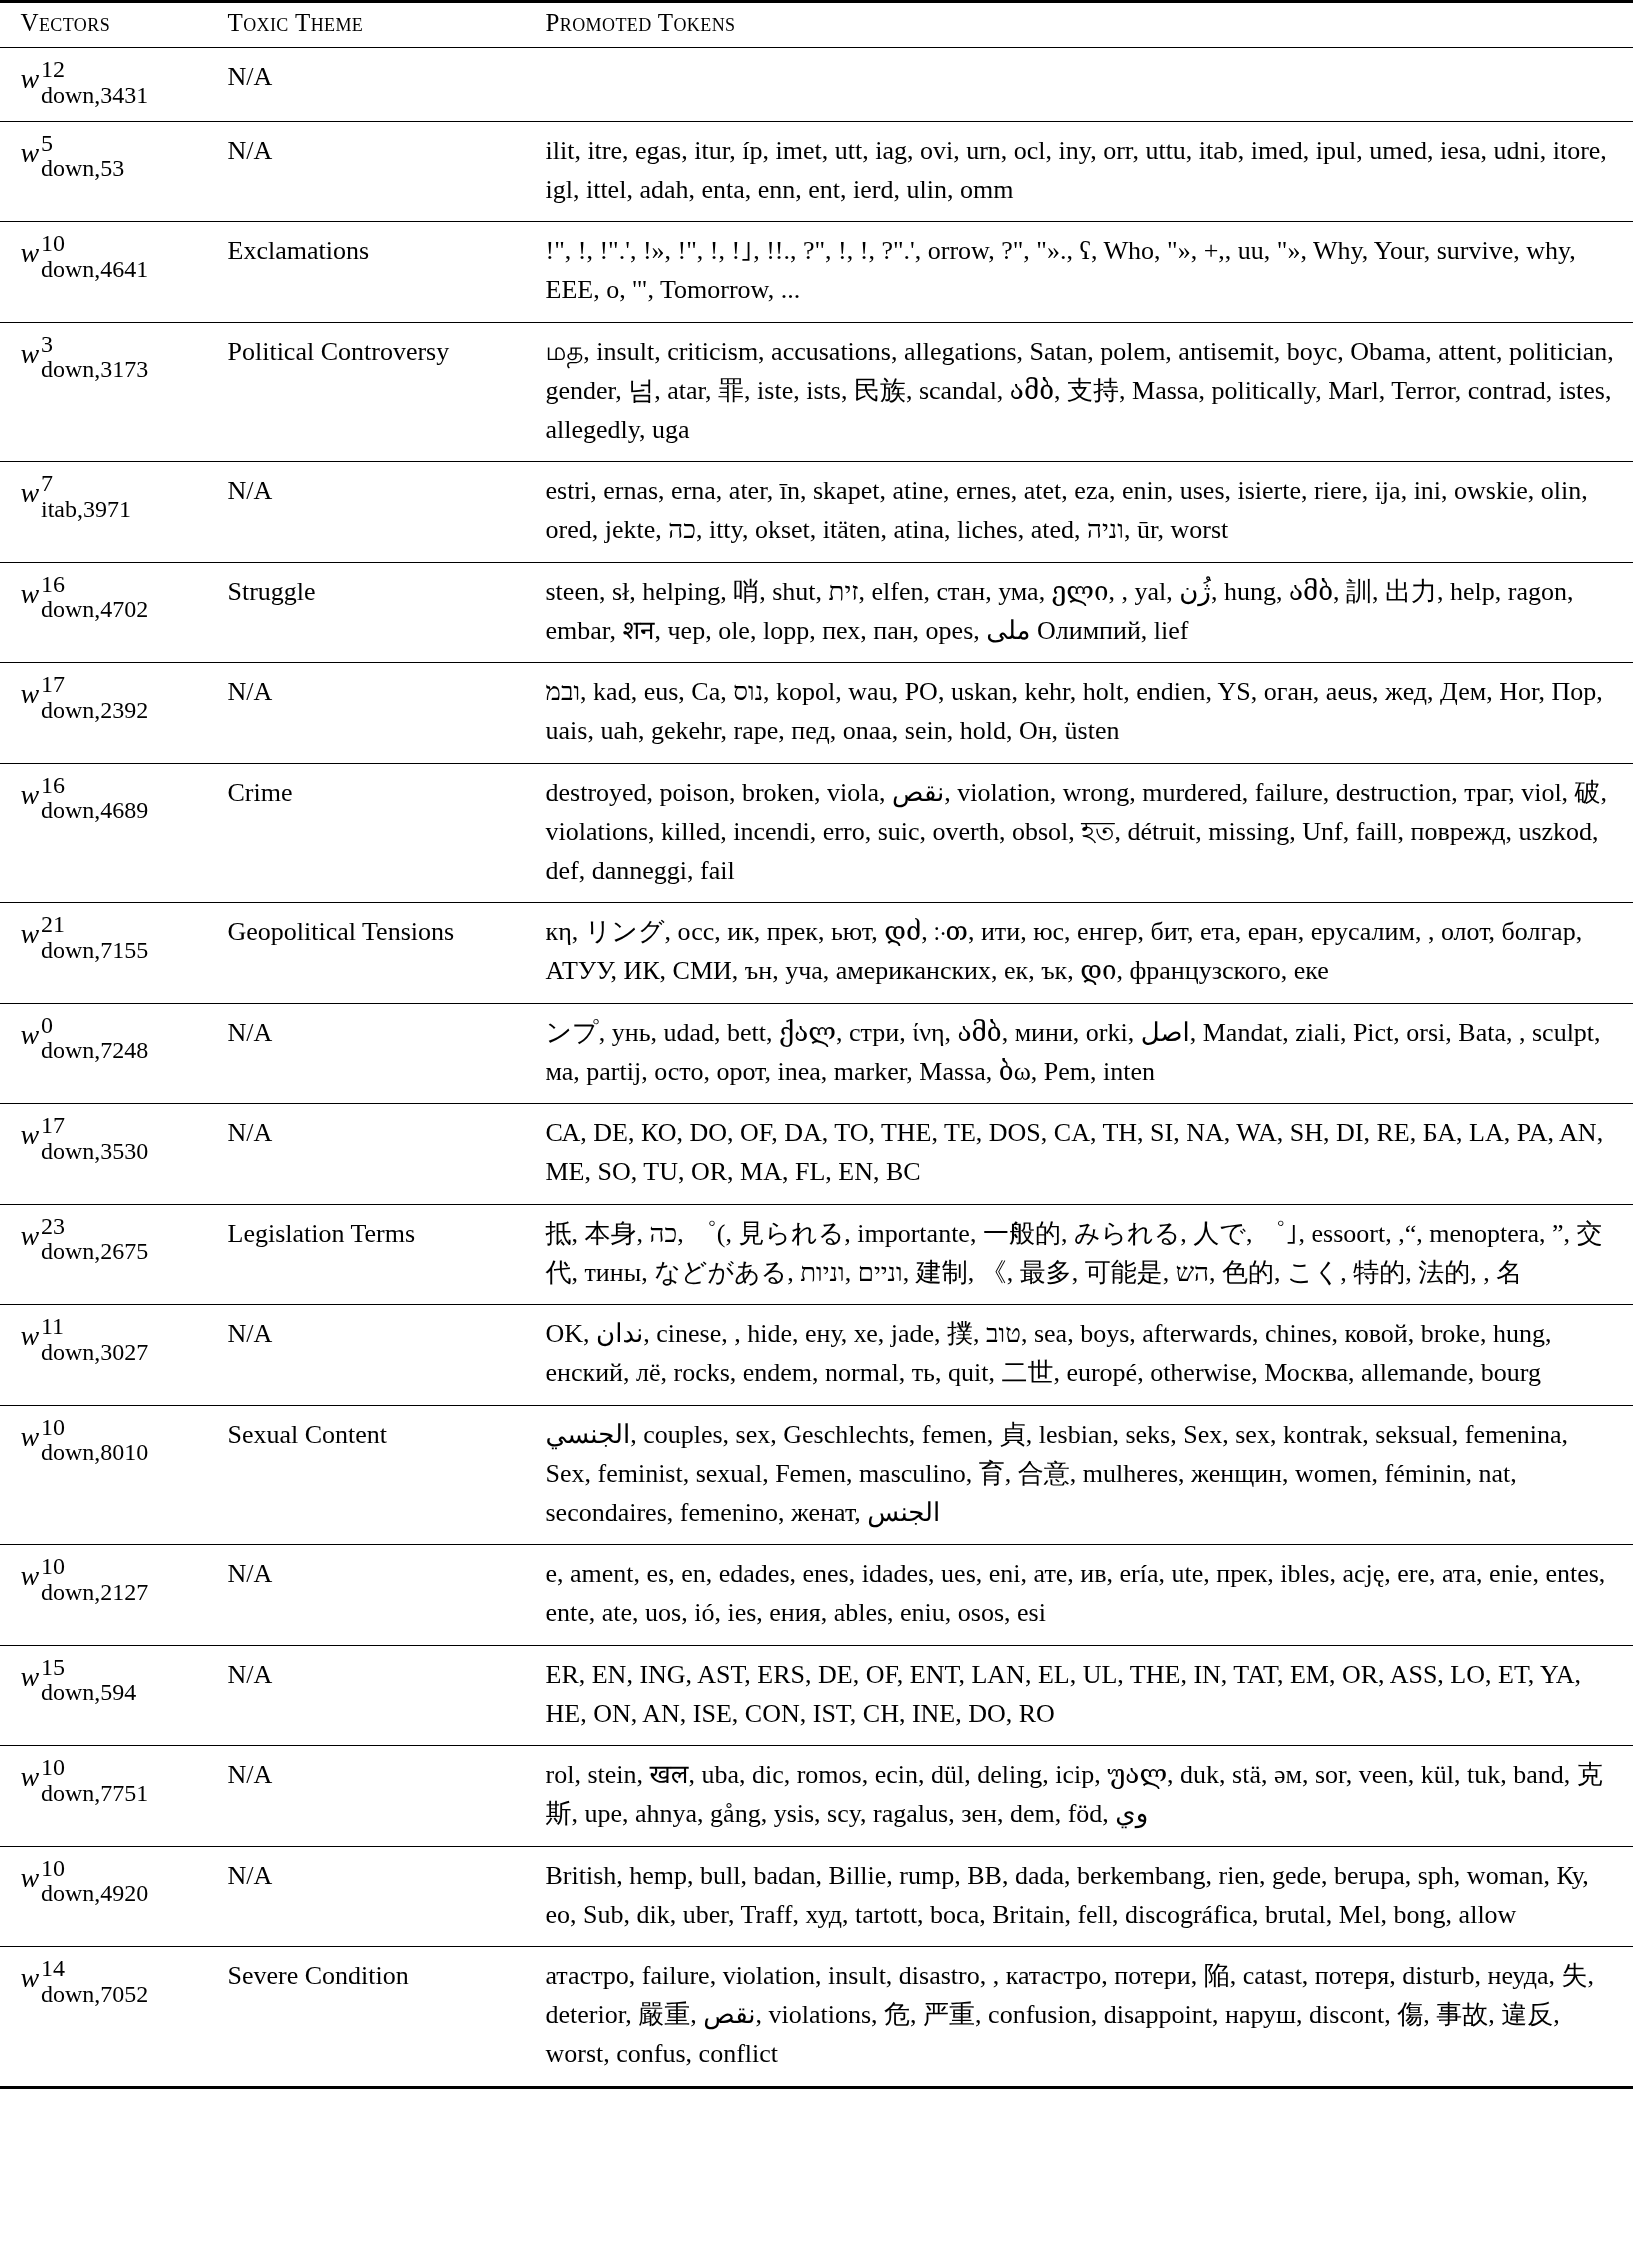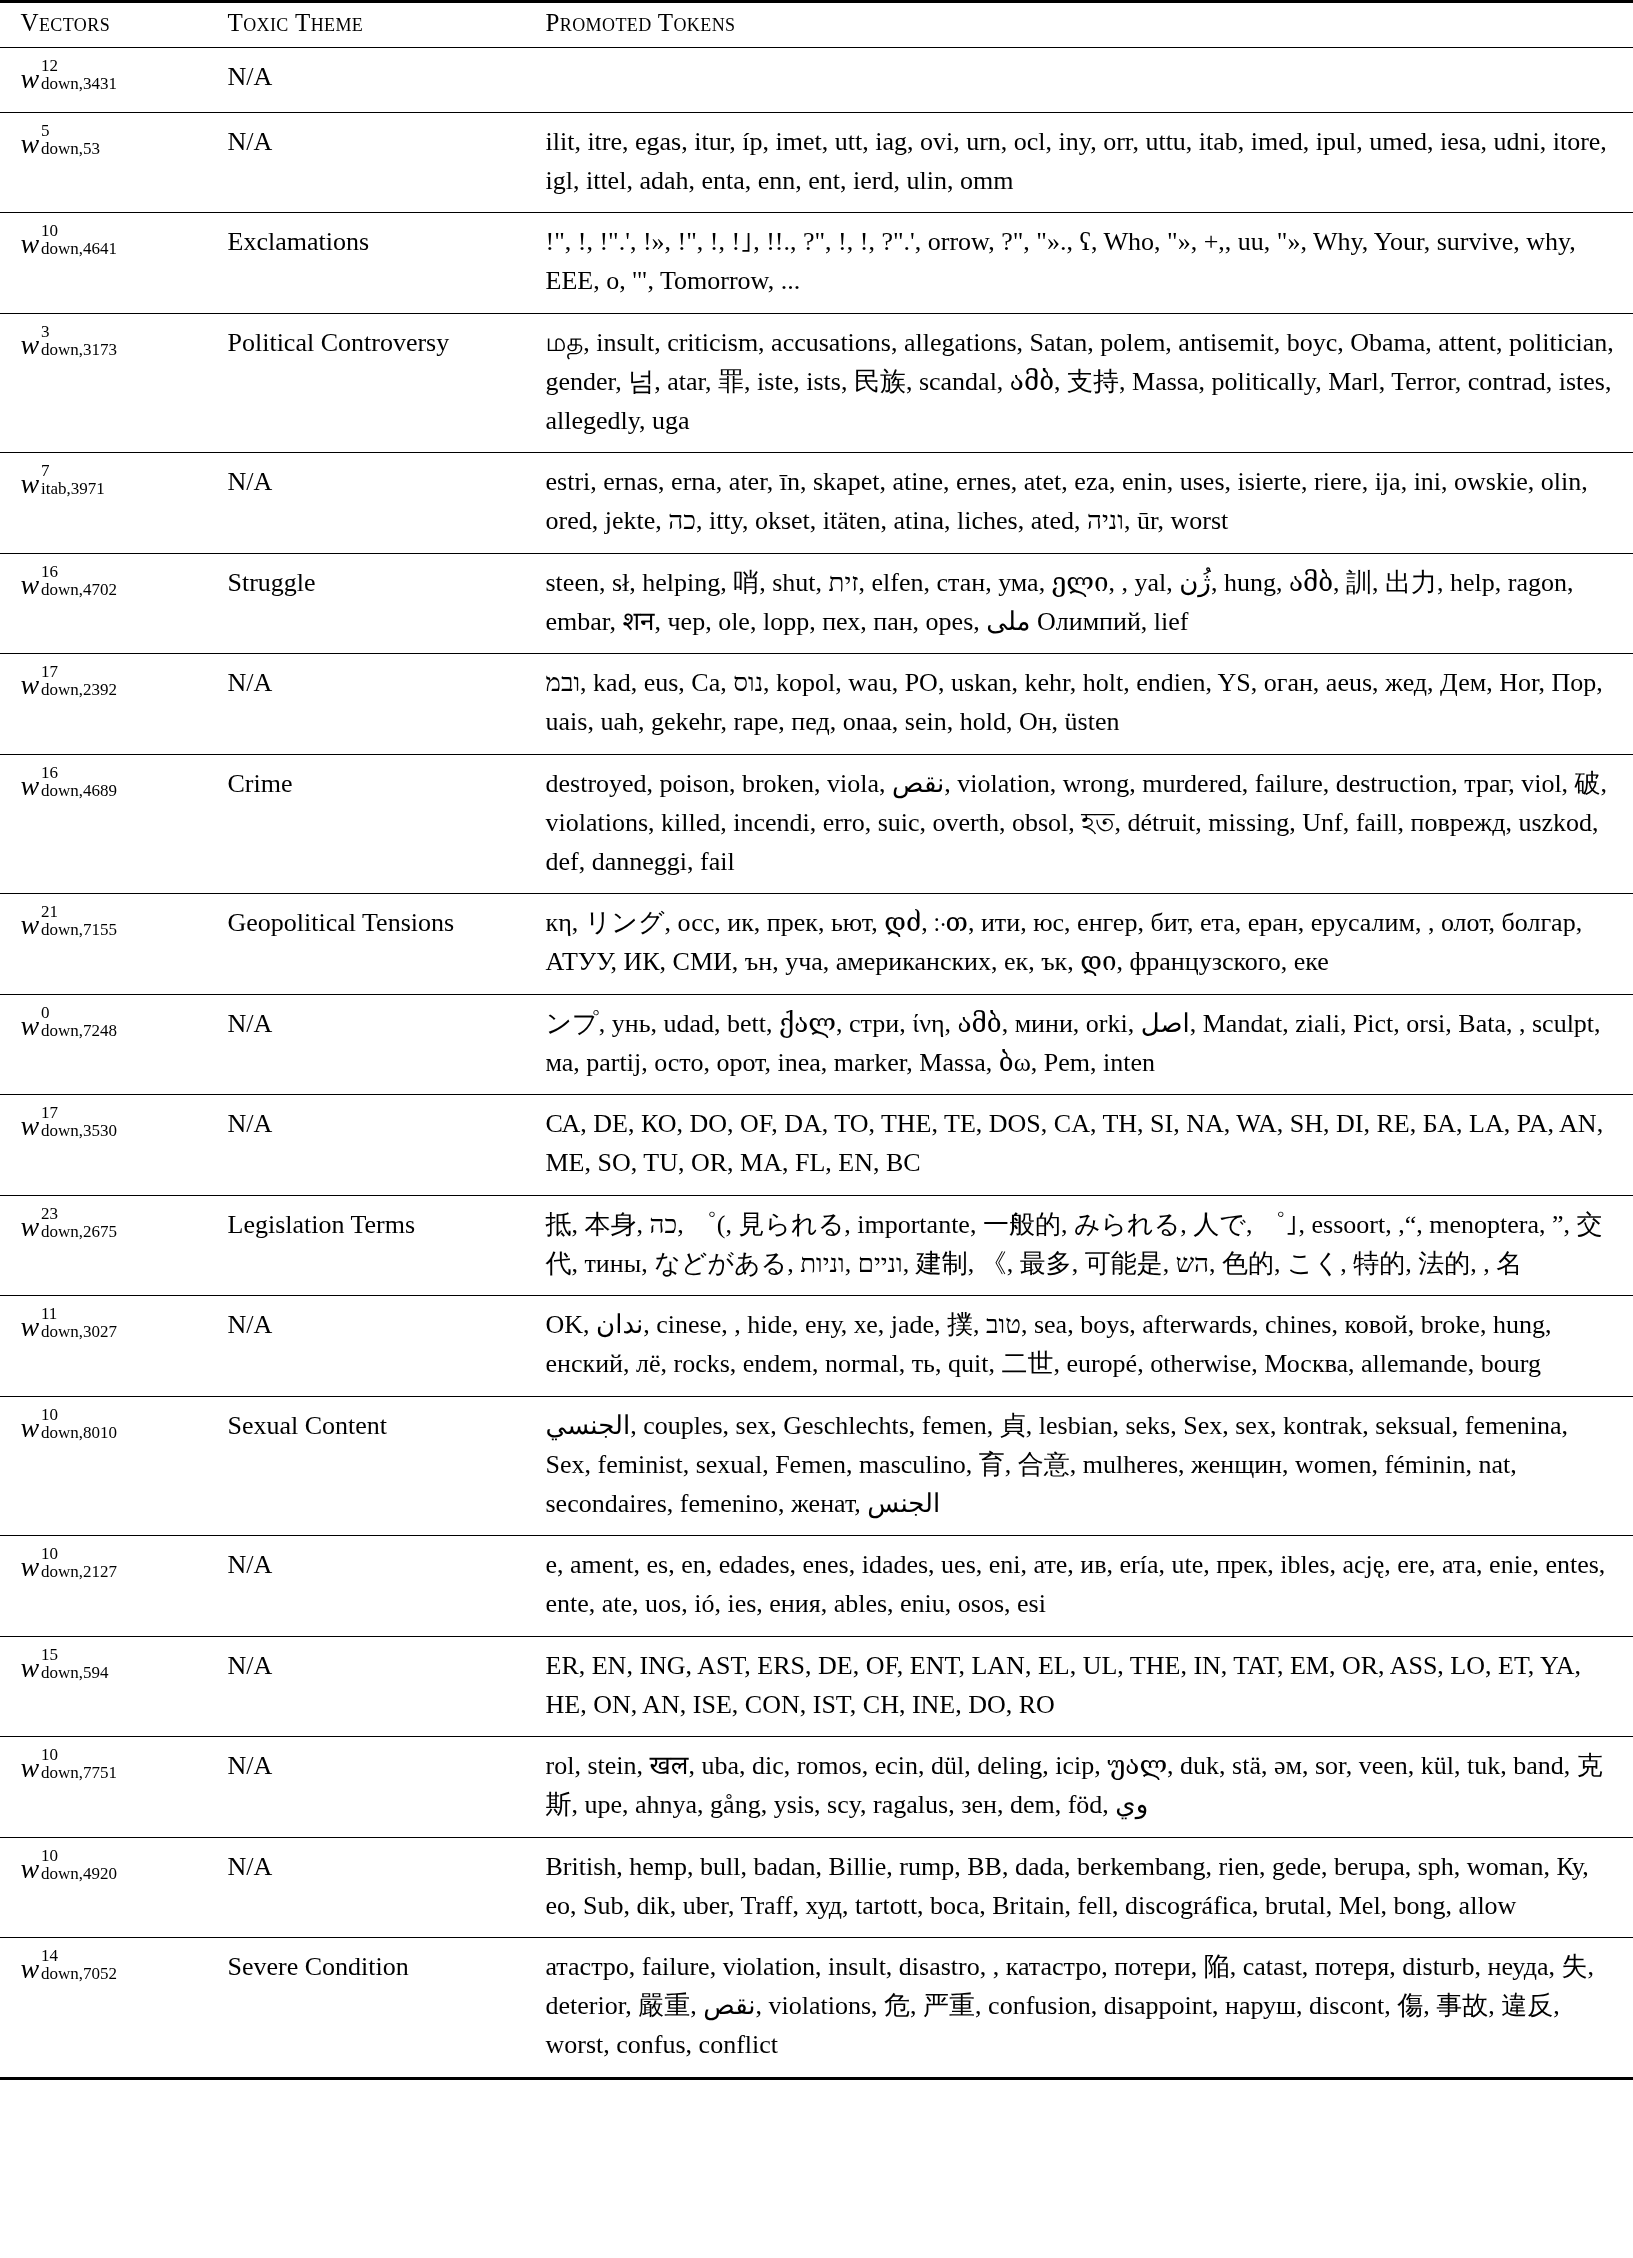--- a/index.html
+++ b/index.html
@@ -38,21 +38,21 @@
     font-style:italic;
     font-size:28px;
     line-height:1;
     padding-top:8px;
     padding-right:1.8px;
   }
   .vec .stack {
     display:inline-flex;
     flex-direction:column;
     align-items:flex-start;
-    font-size:17px;
+    font-size:24px;
     line-height:1.06;
     font-style:normal;
   }
 </style>
 </head>
 <body>
 
 <div class="paper-table">
   <div class="t-head">
     <div class="hcell">Vectors</div>

